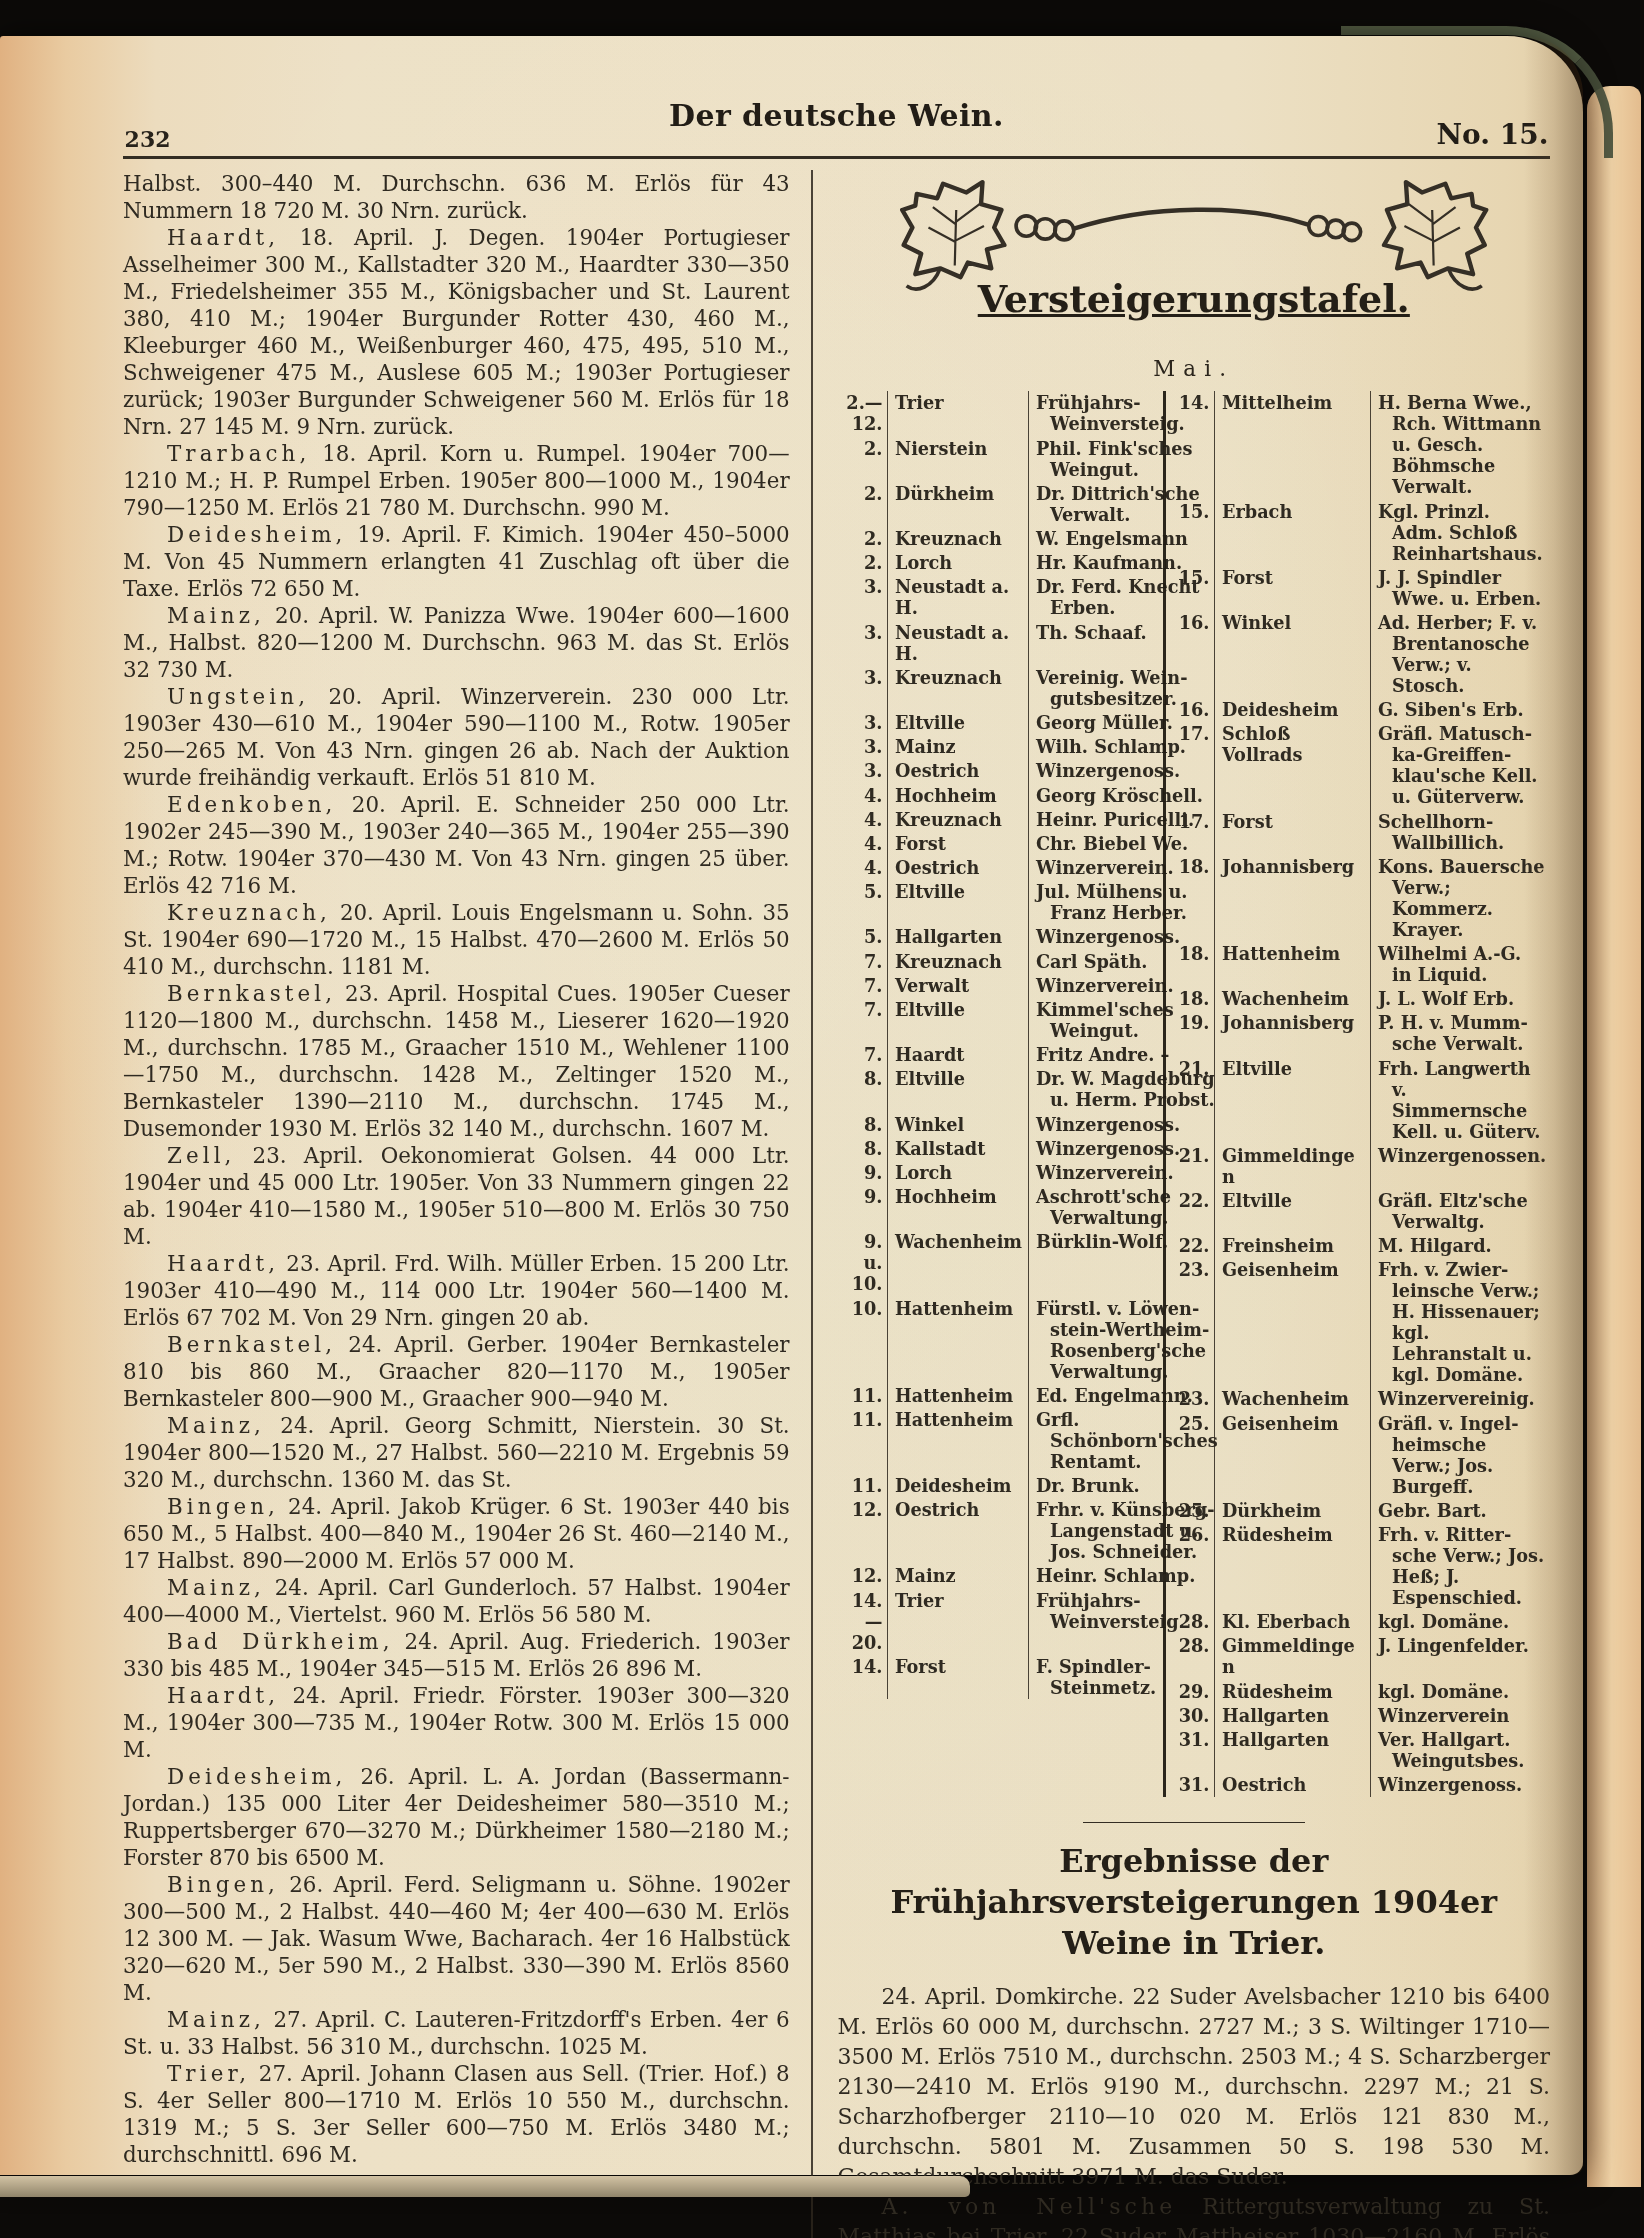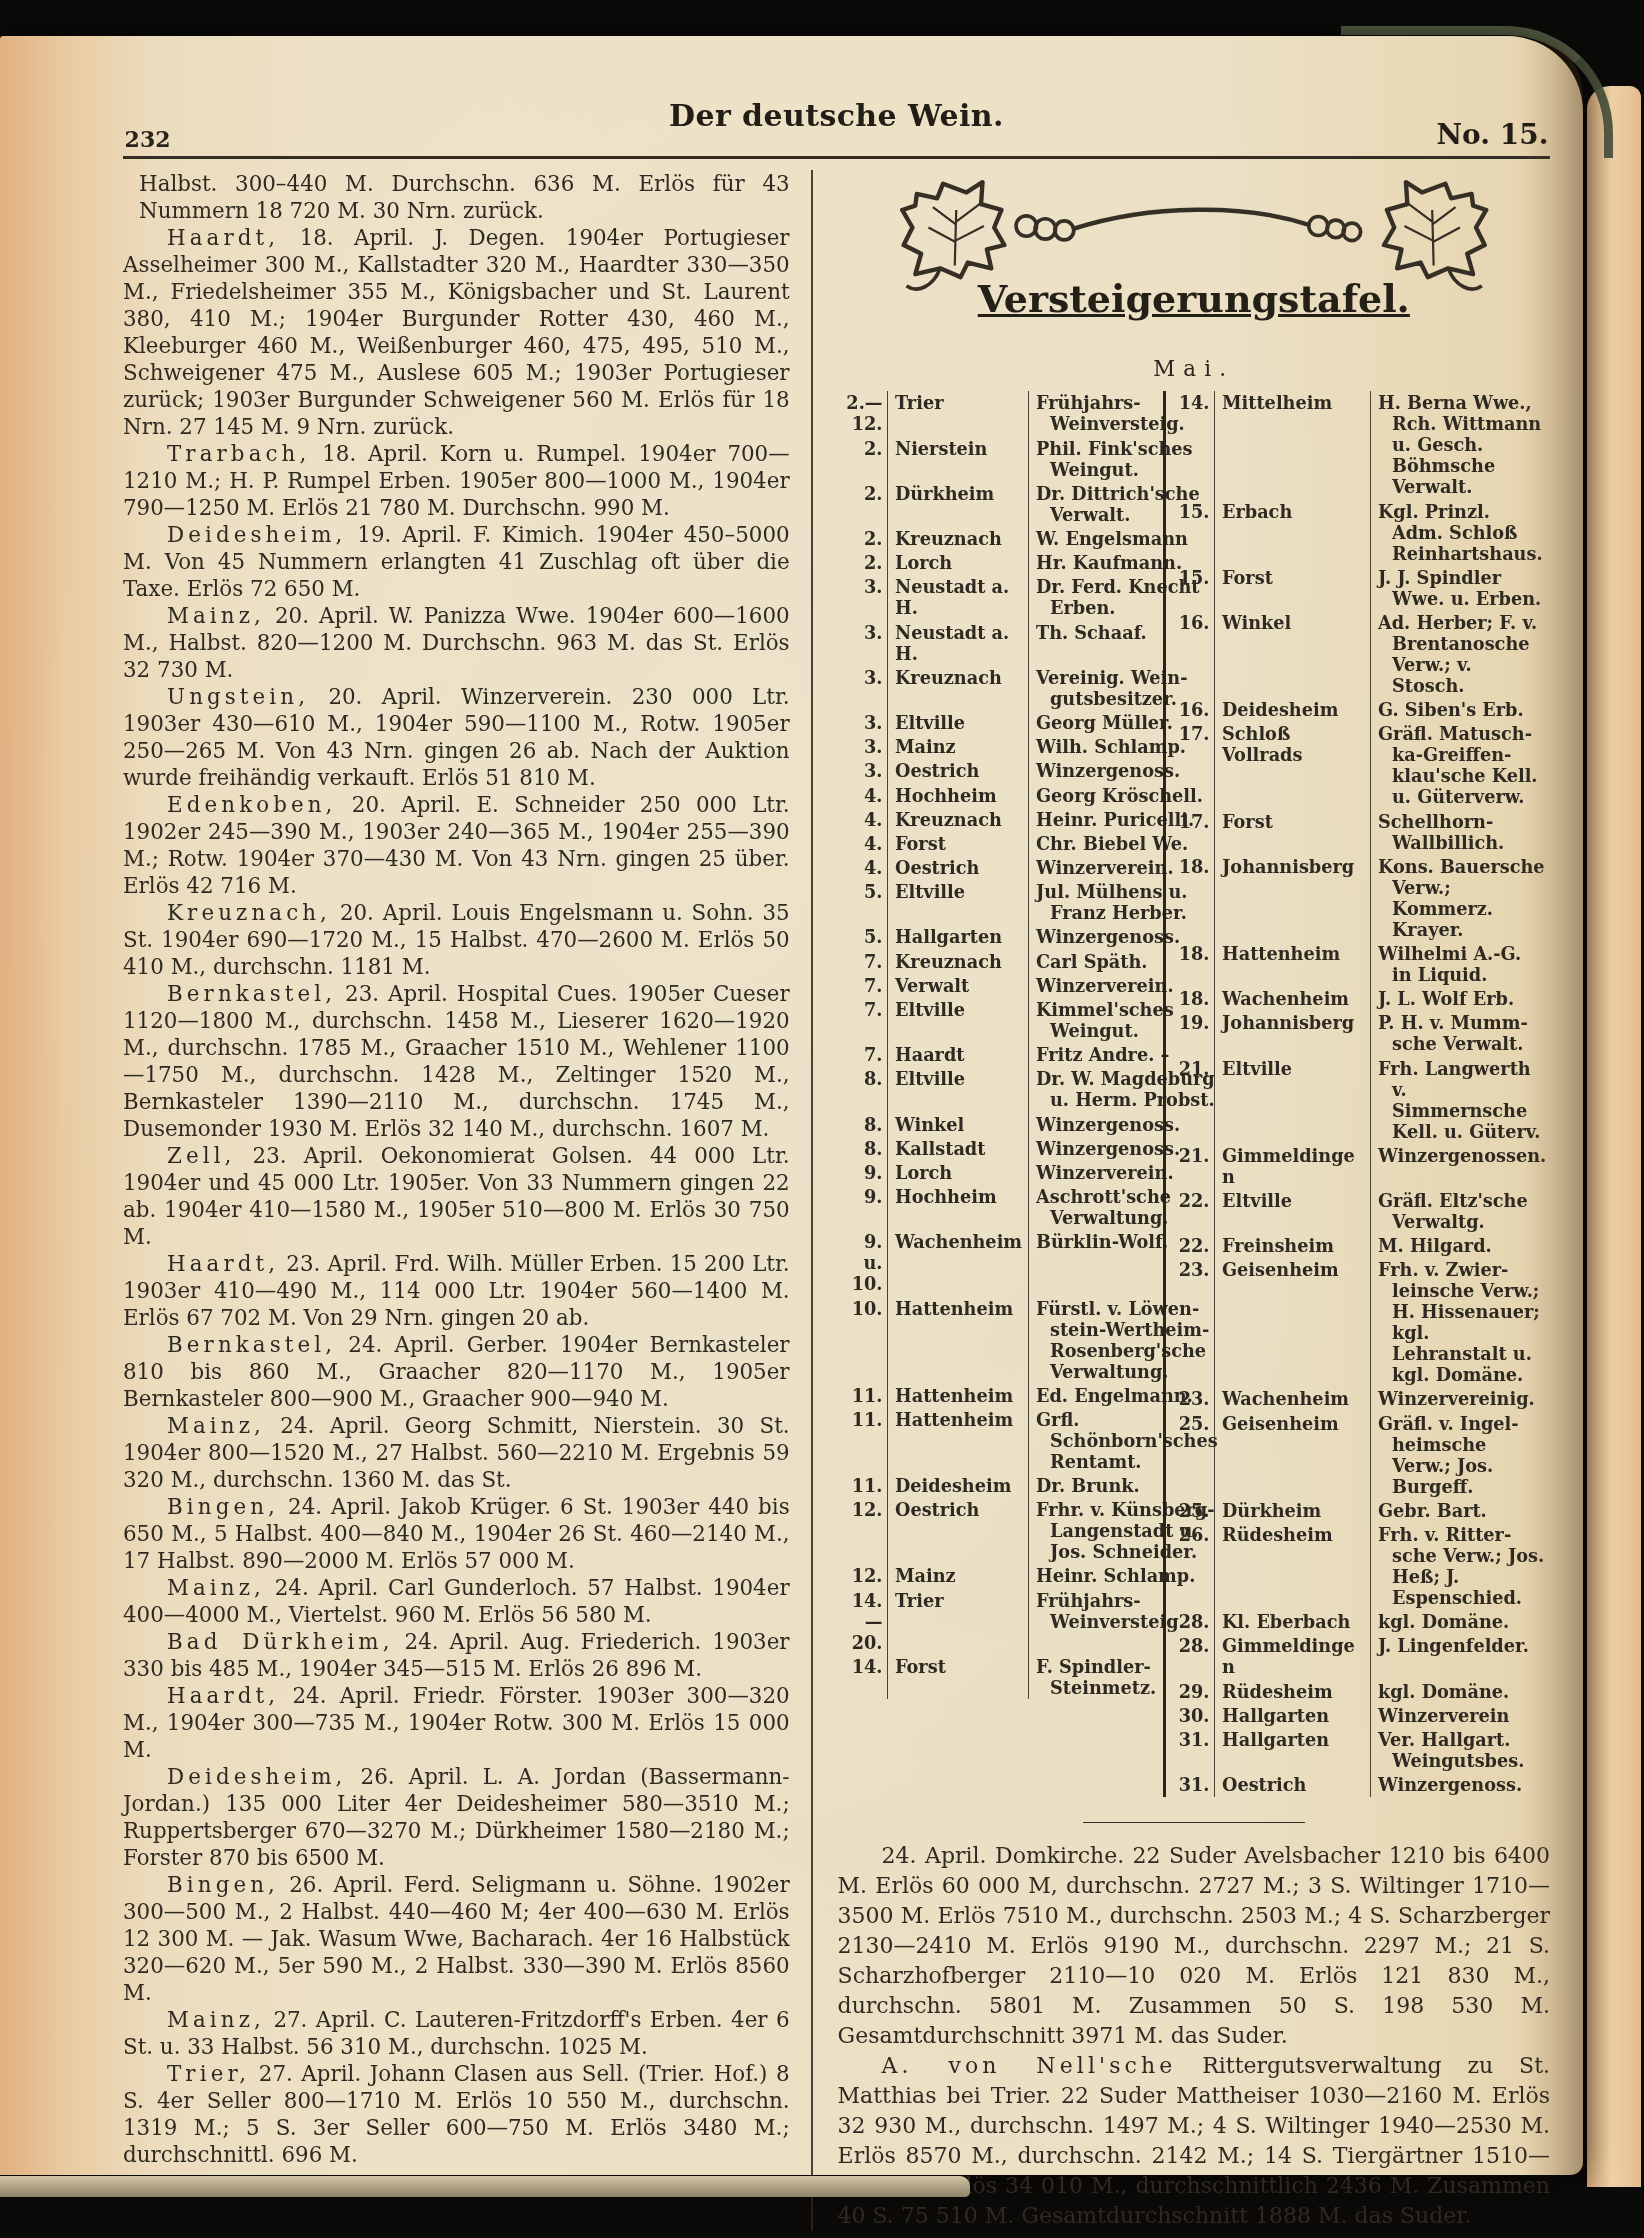--- a/index.html
+++ b/index.html
@@ -41,21 +41,21 @@
   .headrule{height:2.5px;background:#332d23;margin-top:3.3px;}
 
   
   .cols{display:flex;align-items:stretch;margin-top:11.5px;}
   .col-left{width:688px;padding-right:21.4px;box-sizing:border-box;}
   .vdiv{width:1.6px;background:rgba(45,38,28,.85);}
   .col-right{flex:1;padding-left:25px;box-sizing:border-box;}
 
   .para,.rpara{margin:0;font-size:21.4px;line-height:27px;text-align:justify;
     text-indent:44px;hyphens:none;}
-  .para.noindent{text-indent:0;margin-left:16px;}
+  .para.noindent{text-indent:0;}
   .lead{letter-spacing:4.1px;word-spacing:5.8px;}
 
   
   .banner{position:relative;height:178px;margin-top:1.6px;}
   .banner svg{position:absolute;left:0;top:0;width:100%;height:146px;}
   .banner-title{position:absolute;left:0;right:0;top:104px;text-align:center;
     font-size:38px;font-weight:bold;color:#241f17;text-decoration:underline;}
   .month{text-align:center;font-size:21.4px;letter-spacing:8.2px;margin:6px 0 10px;color:#2b251c;}
 
   .table{display:flex;align-items:stretch;font-size:17.7px;line-height:21px;font-weight:bold;}
@@ -534,20 +534,21 @@
                 <div class="tr">
                   <div class="td d">31.</div>
                   <div class="td p">Oestrich</div>
                   <div class="td f">Winzergenoss.</div>
                 </div>
               </div>
           </div>
 
           <div class="shortrule"></div>
 
+          <h2 class="results-h"><span>Ergebnisse der Frühjahrsversteigerungen 1904er</span><br><span>Weine in Trier.</span></h2>
 
           <div>
 
               <p class="rpara"><span class="lead"></span><span>24. April.  Domkirche.  22 Suder Avelsbacher 1210 bis 6400 M.  Erlös 60 000 M, durchschn. 2727 M.; 3 S. Wiltinger 1710—3500 M.  Erlös 7510 M., durchschn. 2503 M.; 4 S. Scharzberger 2130—2410 M.  Erlös 9190 M., durchschn. 2297 M.; 21 S. Scharzhofberger 2110—10 020 M.  Erlös 121 830 M., durchschn. 5801 M.  Zusammen 50 S. 198 530 M.  Gesamtdurchschnitt 3971 M. das Suder.</span></p>
 
               <p class="rpara"><span class="lead">A. von Nell'sche</span><span> Rittergutsverwaltung zu St. Matthias bei Trier.  22 Suder Mattheiser 1030—2160 M.  Erlös 32 930 M., durchschn. 1497 M.; 4 S. Wiltinger 1940—2530 M.  Erlös 8570 M., durchschn. 2142 M.; 14 S. Tiergärtner 1510—3810 M.  Erlös 34 010 M., durchschnittlich 2436 M.  Zusammen 40 S. 75 510 M.  Gesamtdurchschnitt 1888 M. das Suder.</span></p>
 
             </div>
 
         </div>

